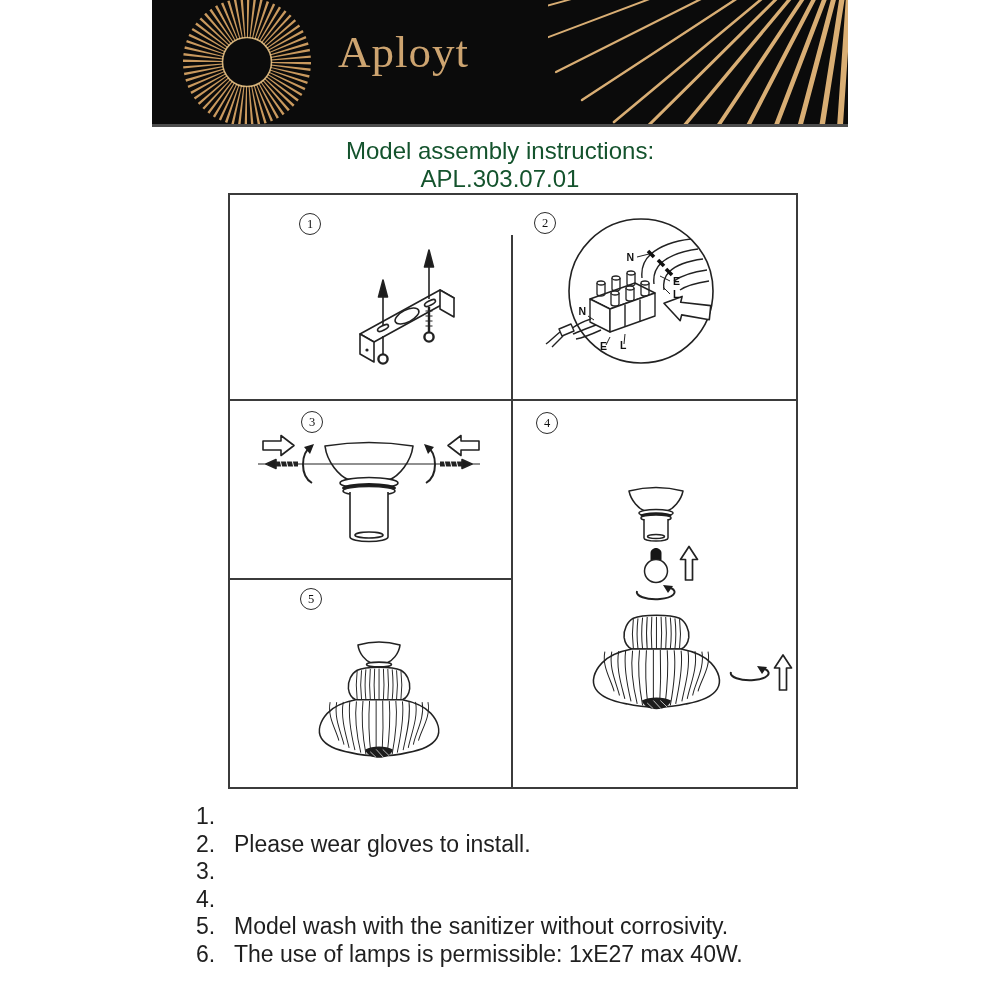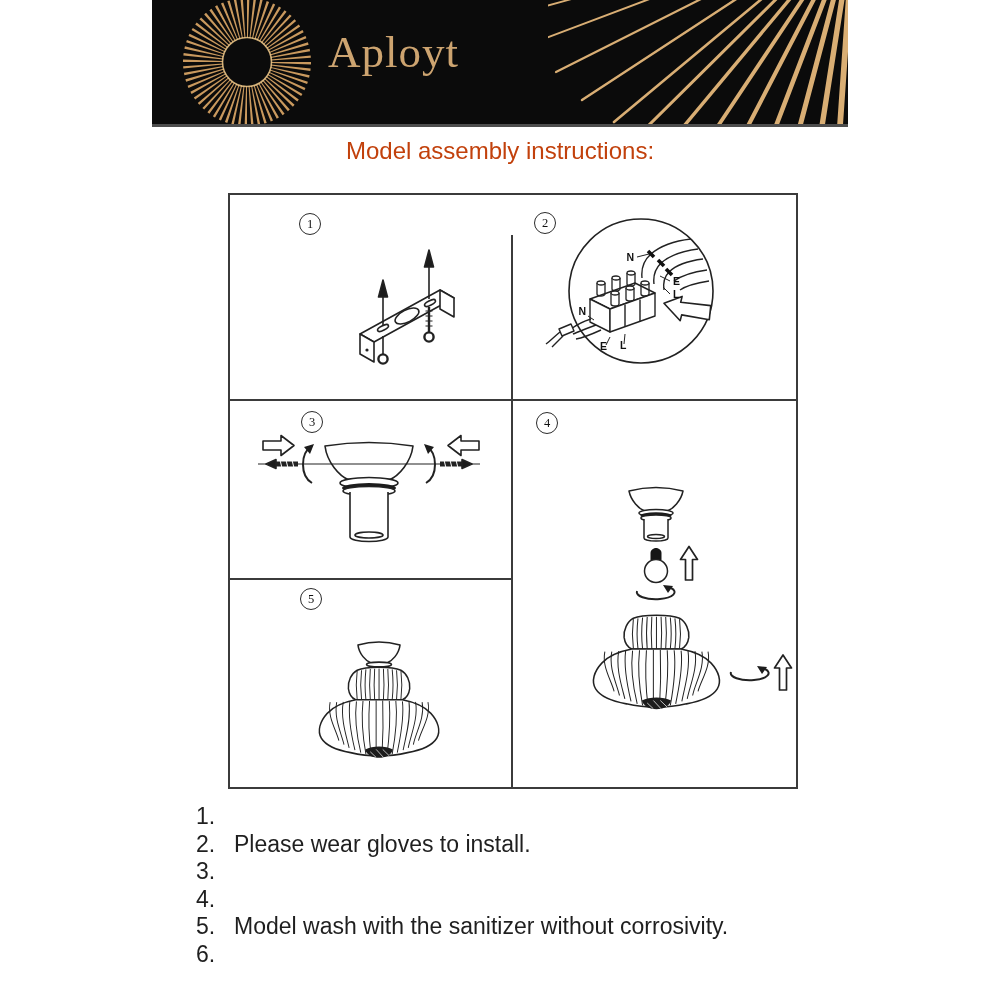--- a/index.html
+++ b/index.html
@@ -5,29 +5,29 @@
   html,body{margin:0;padding:0}
   body{
     width:1000px;height:1000px;position:relative;background:#ffffff;
     font-family:"Liberation Sans",sans-serif;color:#222;overflow:hidden;
   }
   .header{
     position:absolute;left:152px;top:0;width:696px;height:124px;
     background:#0b0b0b;overflow:hidden;border-bottom:3px solid #4d4d4d;
   }
   .brand{
-    position:absolute;left:176px;top:30px;
+    position:absolute;left:186px;top:30px;
     font-family:"Liberation Serif",serif;font-weight:400;
     font-size:45px;color:#cda470;letter-spacing:1px;line-height:1;
   }
   .sunburst{position:absolute;left:24px;top:0}
   .fan{position:absolute;right:0;top:0}
   .title{
     position:absolute;left:0;top:137px;width:1000px;text-align:center;
-    font-size:24px;line-height:28px;color:#c2410c;
+    font-size:24px;line-height:28px;color:#14532d;
   }
   .box{
     position:absolute;left:228px;top:193px;width:566px;height:592px;
     border:2px solid #3b3b3b;background:#fff;
   }
   .vline{position:absolute;left:281px;top:40px;width:2px;height:552px;background:#3b3b3b}
   .hline1{position:absolute;left:0;top:204px;width:100%;height:2px;background:#3b3b3b}
   .hline2{position:absolute;left:0;top:383px;width:282px;height:2px;background:#3b3b3b}
   .panel{position:absolute}
   .p1{left:0;top:0}
@@ -123,20 +123,21 @@
         <line x1="306" y1="-78" x2="228" y2="126" stroke-width="4.6"></line>
         <line x1="306" y1="-78" x2="252" y2="126" stroke-width="5"></line>
         <line x1="306" y1="-78" x2="274" y2="126" stroke-width="5.4"></line>
         <line x1="306" y1="-78" x2="292" y2="126" stroke-width="5.8"></line>
       </g>
     </svg>
   </header>
 
   <div class="title">
     <div>Model assembly instructions:</div>
+    <div>APL.303.07.01</div>
   </div>
 
   <div class="box">
     <div class="vline"></div>
     <div class="hline1"></div>
     <div class="hline2"></div>
 
     <span class="badge b1">1</span>
     <span class="badge b2">2</span>
     <span class="badge b3">3</span>
@@ -299,16 +300,17 @@
     </div>
     <div class="note">
       <span class="n">4.</span>
     </div>
     <div class="note">
       <span class="n">5.</span>
       <span class="t">Model wash with the sanitizer without corrosivity.</span>
     </div>
     <div class="note">
       <span class="n">6.</span>
+      <span class="t">The use of lamps is permissible: 1xE27 max 40W.</span>
     </div>
   </div>
 
 </div>
 
 </body></html>

